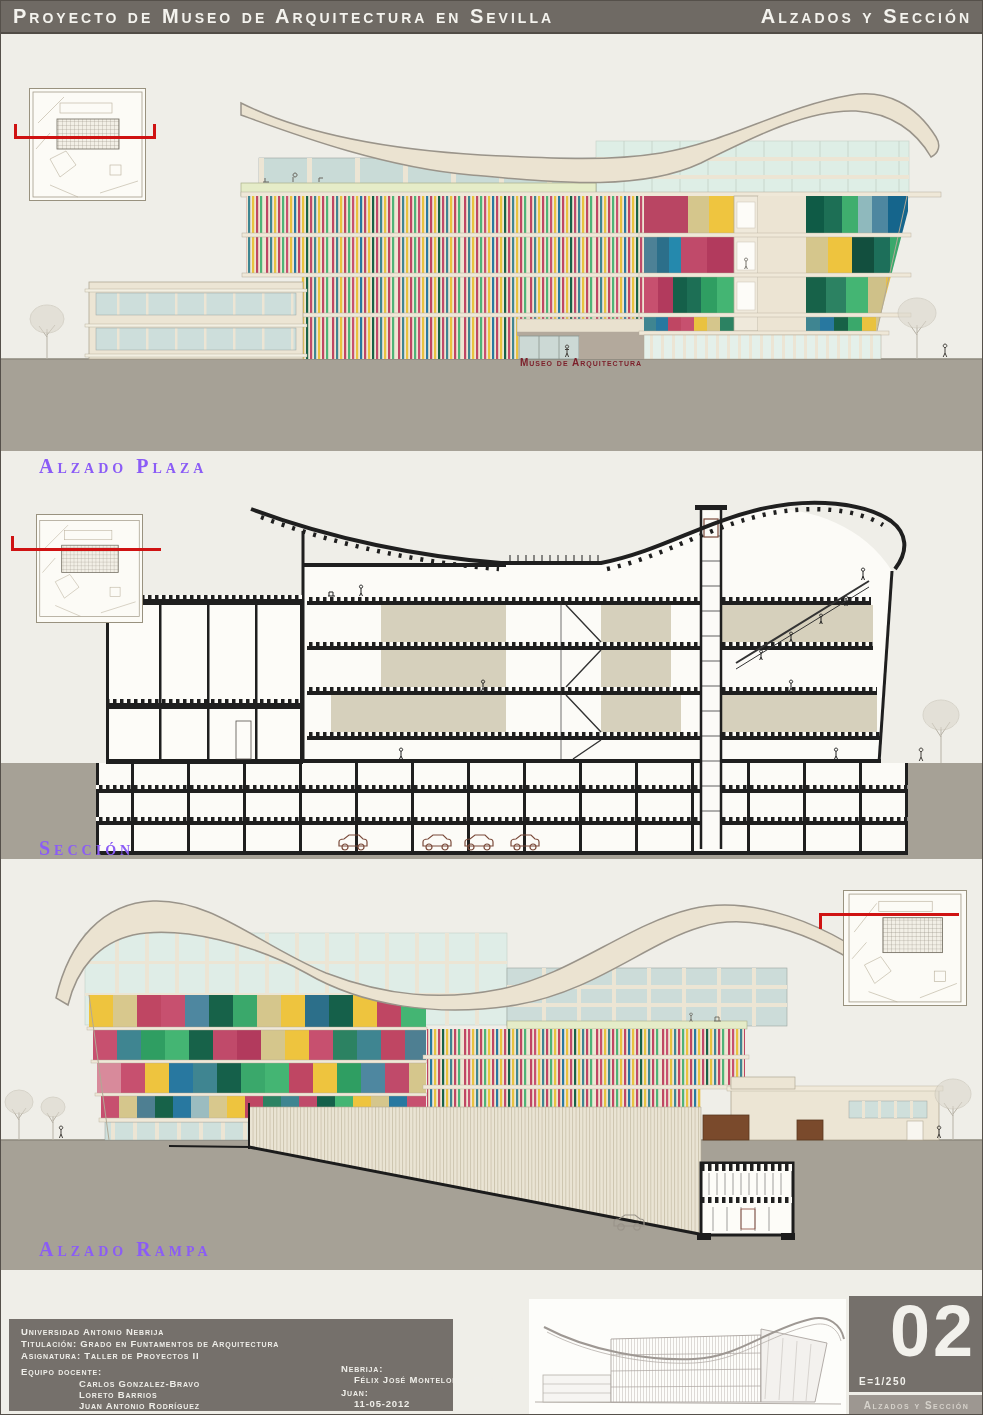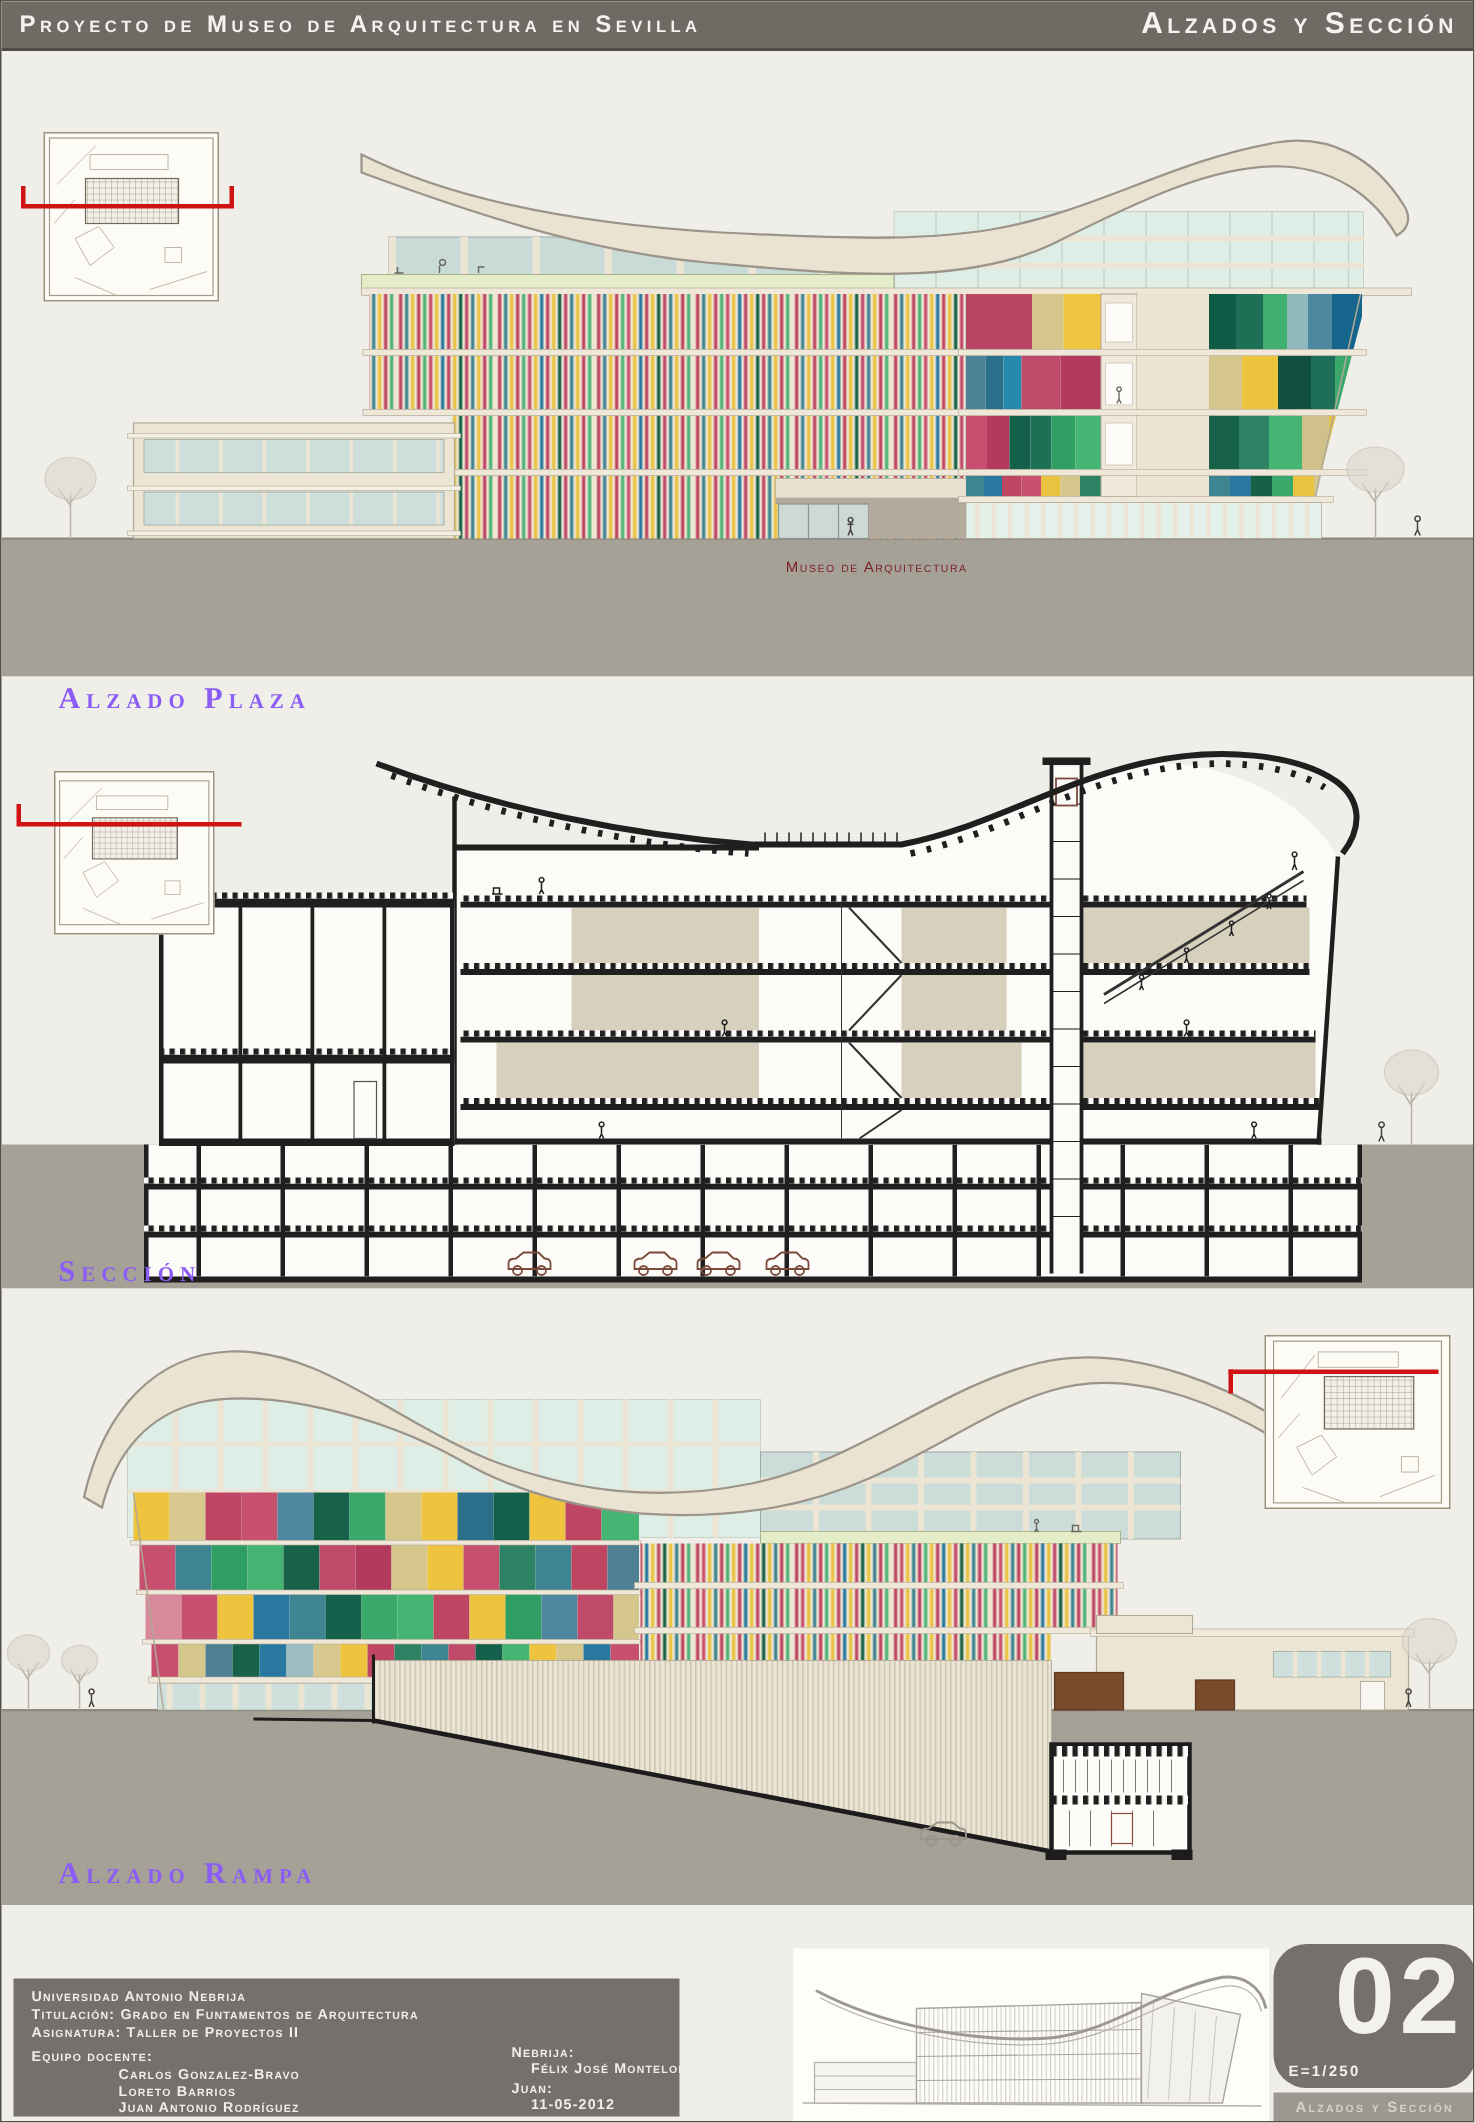--- a/index.html
+++ b/index.html
@@ -1,34 +1,34 @@
 <!DOCTYPE html>
 <html><head>
 <meta charset="utf-8">
 <style>
   html,body{margin:0;padding:0;background:#efeee8;font-family:"Liberation Sans",sans-serif;}
   #board{position:relative;width:983px;height:1415px;background:#efeee8;overflow:hidden;border:1px solid #55504a;box-sizing:border-box;}
   
   .hdr{position:absolute;left:0;top:0;width:983px;height:33px;background:#6f6a64;border-bottom:2px solid #514c46;box-sizing:border-box;display:flex;align-items:center;justify-content:space-between;padding:0 12px;}
-  .hdr .t{font-variant:small-caps;font-weight:bold;color:#f4f3ee;letter-spacing:3px;font-size:16px;white-space:nowrap;}
+  .hdr .t{font-variant:small-caps;font-weight:bold;color:#f4f3ee;letter-spacing:3px;font-size:20px;white-space:nowrap;}
   .hdr .t2{font-size:20px;}
   
   .panel{position:absolute;left:0;width:983px;}
   .panel svg{position:absolute;left:0;top:0;}
   .glabel{position:absolute;font-variant:small-caps;font-weight:bold;font-size:20px;letter-spacing:4px;color:#8b5cf6;white-space:nowrap;z-index:6;font-family:Liberation Serif, serif;}
   .inset{position:absolute;background:#fcfbf6;border:1px solid #99927f;z-index:4;}
   .redline{position:absolute;height:3px;background:#cf1212;z-index:5;}
   .redtick{position:absolute;width:3px;background:#cf1212;z-index:5;}
-  .sign{position:absolute;left:516px;top:335px;width:128px;height:13px;line-height:13px;text-align:right;font-variant:small-caps;font-weight:normal;font-size:10px;letter-spacing:1px;color:#7c1f2a;z-index:5;}
+  .sign{position:absolute;left:516px;top:319px;width:128px;height:13px;line-height:13px;text-align:center;font-variant:small-caps;font-weight:bold;font-size:10px;letter-spacing:1px;color:#7c1f2a;z-index:5;}
   
   .f-strip{position:absolute;left:8px;top:1300px;width:512px;height:16px;background:#96918b;color:#7d7870;font-variant:small-caps;font-weight:bold;font-size:9px;letter-spacing:1px;line-height:16px;padding-left:34px;box-sizing:border-box;white-space:nowrap;overflow:hidden;}
   .f-left{position:absolute;left:8px;top:1318px;width:444px;height:92px;background:#75706b;color:#efeee9;}
   .f-left div{position:absolute;font-variant:small-caps;font-weight:bold;font-size:9.5px;letter-spacing:0.8px;white-space:nowrap;}
   .f-sketch{position:absolute;left:528px;top:1298px;width:317px;height:117px;background:#fdfdfa;}
-  .f-num{position:absolute;left:848px;top:1295px;width:135px;height:96px;background:#75706b;border-radius:22px;}
+  .f-num{position:absolute;left:848px;top:1295px;width:135px;height:96px;background:#75706b;}
   .f-num .n{position:absolute;right:8px;top:-6px;font-size:72px;font-weight:bold;color:#f2f1ec;letter-spacing:3px;}
   .f-num .s{position:absolute;left:10px;bottom:5px;font-size:10px;font-weight:bold;color:#f2f1ec;letter-spacing:1.5px;}
   .f-cap{position:absolute;left:848px;top:1394px;width:135px;height:21px;background:#9d9791;color:#d6d2cb;font-variant:small-caps;font-weight:bold;font-size:10px;letter-spacing:1.5px;text-align:center;line-height:21px;}
 </style>
 </head>
 <body>
 
 <div id="board">
 
   <header class="hdr">

